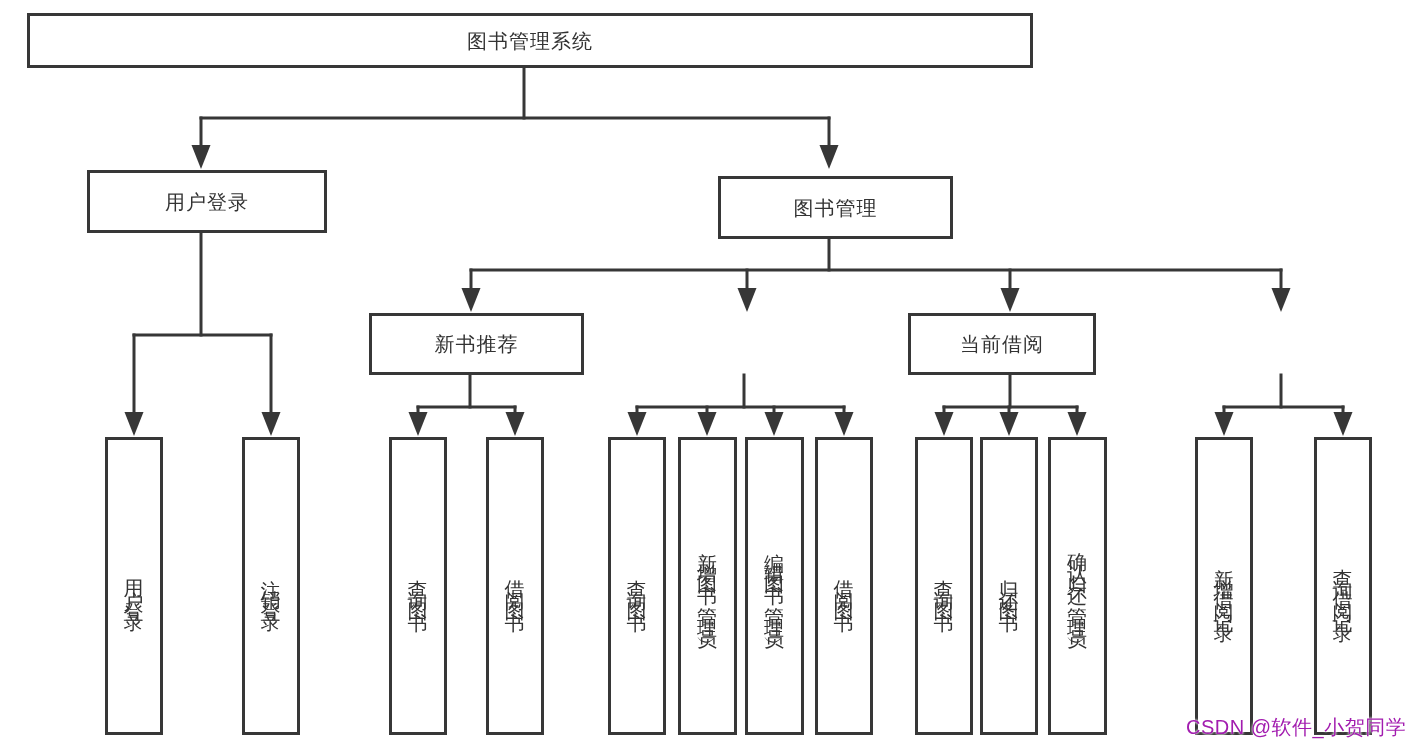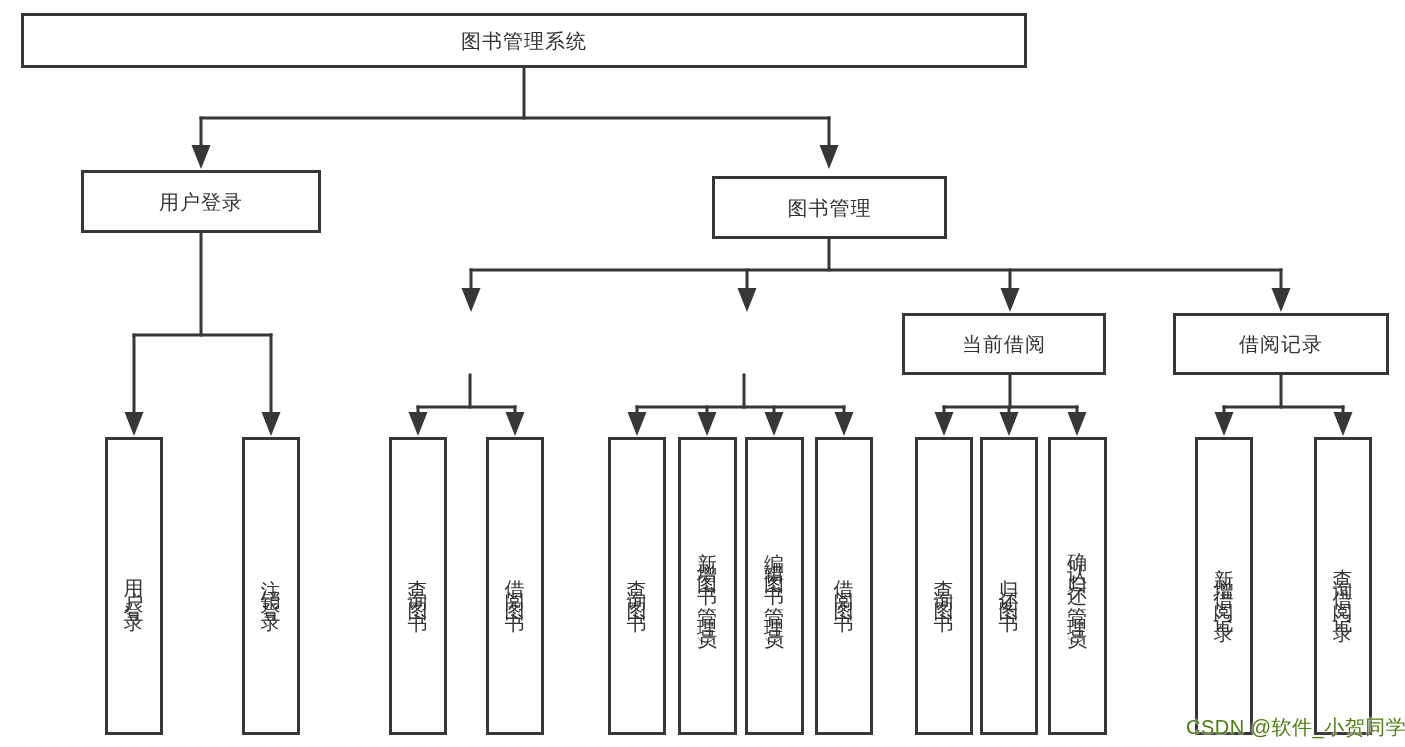--- a/index.html
+++ b/index.html
@@ -14,32 +14,32 @@
   .node{
     position:absolute;
     box-sizing:border-box;
     border:3px solid #373737;
     background:#ffffff;
     color:#333333;
     display:flex;align-items:center;justify-content:center;
     font-size:20px;
     line-height:1;
   }
-  .hbox{letter-spacing:1px;}
+  .hbox{letter-spacing:1px;margin-left:6px;}
   .vbox span{
     writing-mode:vertical-rl;
     letter-spacing:11px;
     font-size:20px;
     color:#333333;
   }
   .watermark{
     position:absolute;
     left:1186px;top:714px;
     font-size:20px;
-    color:#4d7c0f;
+    color:#a21caf;
     letter-spacing:0.5px;
     text-shadow:0 0 3px #ffffff,0 0 2px #ffffff;
     white-space:nowrap;
     z-index:5;
   }
 </style>
 </head>
 <body>
 
 <div class="stage">
@@ -118,22 +118,22 @@
       <polygon fill="#373737" stroke="none" points="1224,436 1214.5,412 1233.5,412"></polygon>
       <polygon fill="#373737" stroke="none" points="1343,436 1333.5,412 1352.5,412"></polygon>
     </g>
   </svg>
 
   <div class="node hbox" style="left:21px;top:13px;width:1006px;height:55px;">图书管理系统</div>
 
   <div class="node hbox" style="left:81px;top:170px;width:240px;height:63px;">用户登录</div>
   <div class="node hbox" style="left:712px;top:176px;width:235px;height:63px;">图书管理</div>
 
-  <div class="node hbox" style="left:902px;top:313px;width:204px;height:62px;">当前借阅</div>
-  <div class="node hbox" style="left:1173px;top:313px;width:216px;height:62px;">借阅记录</div>
+  <div class="node hbox" style="left:363px;top:313px;width:215px;height:62px;">新书推荐</div>
+  <div class="node hbox" style="left:902px;top:313px;width:188px;height:62px;">当前借阅</div>
 
   <div class="node vbox" style="left:105px;top:437px;width:58px;height:298px;">
     <span>用户登录</span>
   </div>
   <div class="node vbox" style="left:242px;top:437px;width:58px;height:298px;">
     <span>注销登录</span>
   </div>
 
   <div class="node vbox" style="left:389px;top:437px;width:58px;height:298px;">
     <span>查询图书</span>

